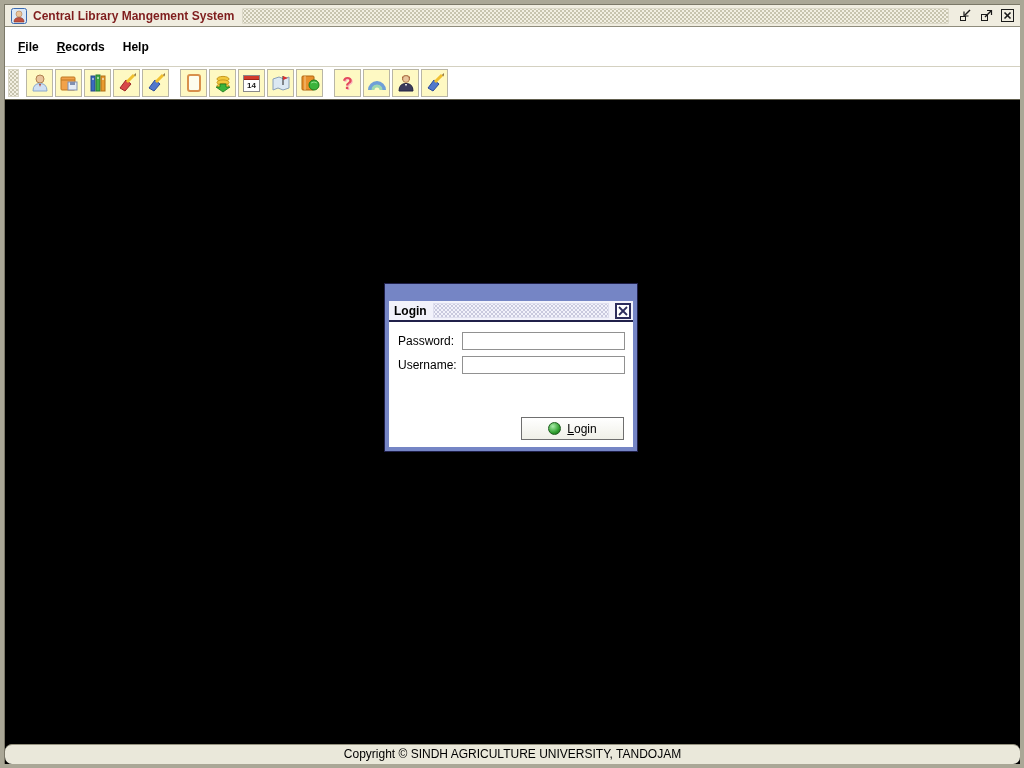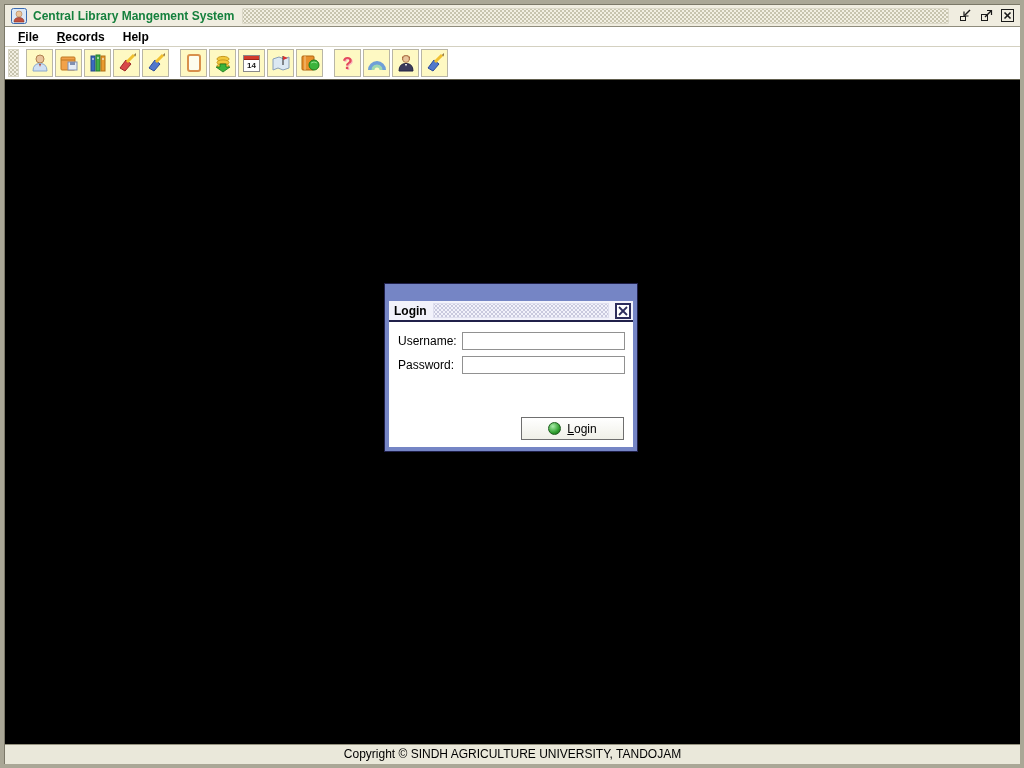--- a/index.html
+++ b/index.html
@@ -22,29 +22,29 @@
     background-color:#f2f2fb;
     background-image: radial-gradient(#c9c9de 26%, transparent 27%),
                       radial-gradient(#c9c9de 26%, transparent 27%);
     background-size:4px 4px; background-position:0 0, 2px 2px;
   }
 
   
   .titlebar { height:22px; background:#f0ede0; border-bottom:1px solid #8f8c7c;
               display:flex; align-items:center; padding:0 4px 0 6px; flex:0 0 auto; }
   .app-icon { width:16px; height:16px; margin-right:6px; flex:0 0 auto; }
-  .title-text { font-size:12px; font-weight:bold; color:#15803d; white-space:nowrap; }
+  .title-text { font-size:12px; font-weight:bold; color:#7f1d1d; white-space:nowrap; }
   .title-texture { flex:1 1 auto; height:16px; margin:0 8px;
                    border:1px solid #dbd8c8; border-radius:1px; }
   .win-btns { display:flex; align-items:center; gap:4px; flex:0 0 auto; }
   .win-btn { width:17px; height:17px; display:flex; align-items:center; justify-content:center;
              background:transparent; border:none; cursor:default; }
 
   
-  .menubar { height:20px; background:#fff; border-bottom:1px solid #d4d1c1;
+  .menubar { height:40px; background:#fff; border-bottom:1px solid #d4d1c1;
              display:flex; align-items:center; padding-left:4px; flex:0 0 auto; }
   .menu-item { font-size:12px; font-weight:bold; color:#000; padding:3px 9px; }
   .mn-key { text-decoration:underline; }
 
   
   .toolbar { height:33px; background:#fff; border-bottom:1px solid #62604f;
              display:flex; align-items:center; padding-left:3px; flex:0 0 auto; }
   .grip { width:11px; height:28px; border:1px solid #d9d6c6; margin-right:7px; }
   .tb-btn { width:27px; height:28px; background:#fef9c3; border:1px solid #b9b6a6;
             display:flex; align-items:center; justify-content:center; margin-right:2px; padding:0; }
@@ -55,21 +55,21 @@
                 text-shadow:1px 1px 0 #f8b6be; }
   .cal { width:17px; height:17px; border:1px solid #8a8a8a; background:#fff; }
   .cal-top { height:4px; background:#d23a2c; border-bottom:1px solid #9e2418; }
   .cal-num { font-size:8px; font-weight:bold; color:#1a1a1a; text-align:center; line-height:11px; }
 
   
   .main { flex:1 1 auto; background:#000; position:relative; }
 
   
   .statusbar { height:20px; background:#eae8da; border-top:1px solid #95927f;
-               text-align:center; font-size:12px; color:#000; line-height:19px; flex:0 0 auto; }
+               text-align:center; font-size:12px; color:#000; line-height:19px; flex:0 0 auto;border-radius:7px; }
 
   
   .dialog { position:absolute; left:384px; top:283px; width:254px; height:169px;
             background:#7585c5; border:1px solid #20204a; padding:17px 4px 4px 4px;
             display:flex; flex-direction:column; z-index:10; }
   .dlg-titlebar { height:19px; display:flex; align-items:center; padding:0 2px 0 5px;
                   background:#f2f2fb; flex:0 0 auto; }
   .dlg-title-text { font-size:12px; font-weight:bold; color:#000; white-space:nowrap; }
   .dlg-title-texture { flex:1 1 auto; height:15px; margin:0 6px; border:1px solid #dedeee; }
   .dlg-close { width:16px; height:16px; background:#fff; border:2px solid #2c2c5c;
@@ -260,25 +260,25 @@
       <button class="dlg-close">
         <svg width="10" height="10" viewBox="0 0 10 10">
           <line x1="1" y1="1" x2="9" y2="9" stroke="#2c2c5c" stroke-width="1.8"></line>
           <line x1="9" y1="1" x2="1" y2="9" stroke="#2c2c5c" stroke-width="1.8"></line>
         </svg>
       </button>
     </div>
     <div class="dlg-sep"></div>
     <div class="dlg-body">
       <div class="frow">
+        <label>Password:</label>
+        <input type="text" value="" style="">
+      </div>
+      <div class="frow">
         <label>Username:</label>
-        <input type="text" value="" style="">
-      </div>
-      <div class="frow">
-        <label>Password:</label>
         <input type="text" value="" style="">
       </div>
       <div class="btn-row">
         <button class="login-btn">
           <span class="orb"></span>
           <span><span class="mn-key">L</span><span>ogin</span></span>
         </button>
       </div>
     </div>
   </div>

